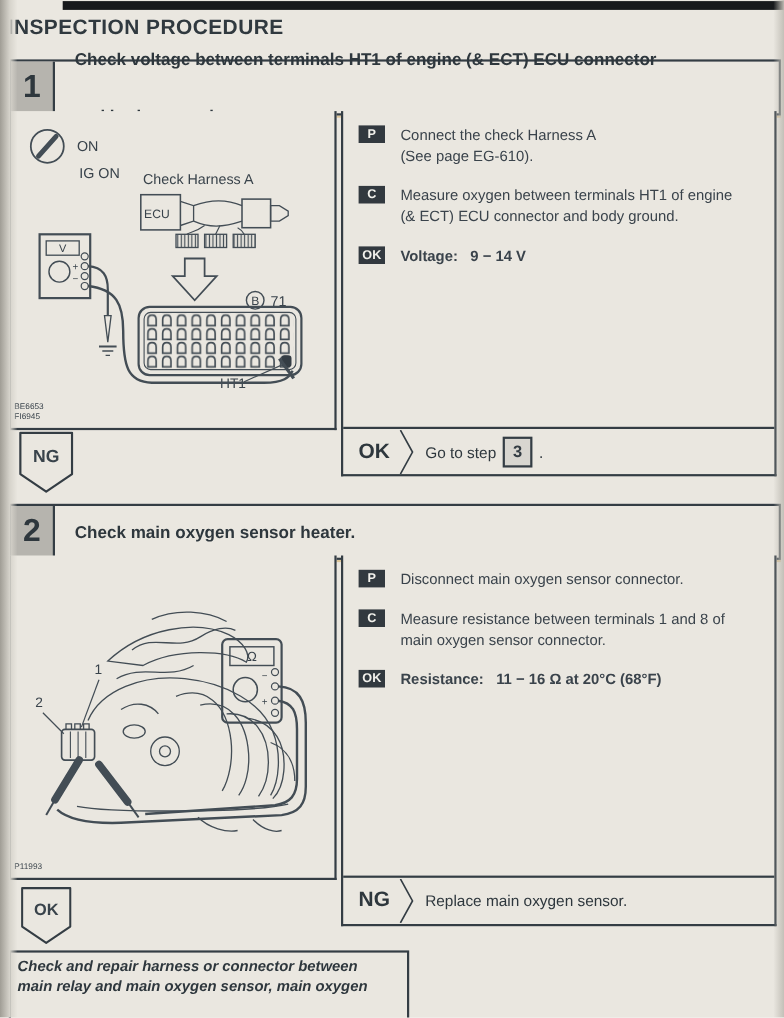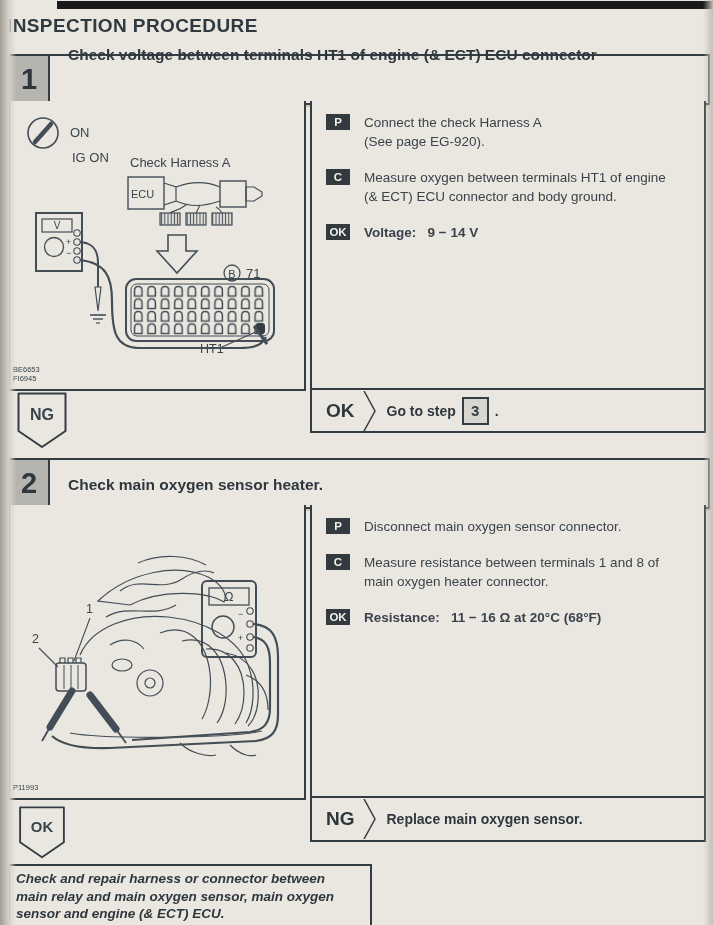--- a/index.html
+++ b/index.html
@@ -21,21 +21,21 @@
   .instr{padding:12px 12px 0 14px;}
   .irow{display:flex;margin-bottom:17px;}
   .badge{flex:0 0 auto;min-width:20px;height:16px;padding:0 2px;background:#32393f;color:#f2f1ec;
         font-size:11.5px;font-weight:bold;display:flex;align-items:center;justify-content:center;margin-right:14px;margin-top:1px;}
   .itext .ln{display:block;font-size:13.5px;line-height:19px;color:#3a434b;}
   .itext.bold .ln{font-weight:bold;white-space:pre;}
   .resultrow{position:absolute;left:0;right:0;bottom:0;border-top:2.5px solid #343d44;
         display:flex;align-items:center;padding-left:14px;}
   .biglabel{font-size:19px;font-weight:bold;color:#2e373d;margin-right:8px;}
   .chev{margin-right:10px;}
-  .rtext{font-size:14px;font-weight:bold;color:#2e373d;}
+  .rtext{font-size:14px;font-weight:normal;color:#2e373d;}
   .stepref{display:inline-flex;width:23px;height:24px;border:2px solid #343d44;background:#d8d6d0;
         align-items:center;justify-content:center;font-size:15px;font-weight:bold;margin:0 6px;vertical-align:middle;}
   .tag{position:absolute;width:50px;height:58px;}
   .footerbox{position:absolute;left:8px;top:864px;width:364px;height:74px;border:2px solid #343d44;
         padding:4px 6px;box-sizing:border-box;background:#eae7e0;font-style:italic;}
   .footerbox .ln{display:block;font-size:13.5px;font-weight:bold;line-height:17.5px;color:#2e373d;}
   svg text{font-family:"Liberation Sans",sans-serif;fill:#39434b;}
   svg .s{stroke:#434d55;fill:none;}
 </style>
 </head>
@@ -132,21 +132,21 @@
       <text x="3" y="280" font-size="7.5">FI6945</text>
     </svg>
   </div>
 
   <div class="panel" style="left:310px;top:101px;width:396px;height:332px;box-sizing:border-box;">
     <div class="instr">
       <div class="irow">
         <div class="badge">P</div>
         <div class="itext">
           <span class="ln">Connect the check Harness A</span>
-          <span class="ln">(See page EG-920).</span>
+          <span class="ln">(See page EG-610).</span>
         </div>
       </div>
       <div class="irow">
         <div class="badge">C</div>
         <div class="itext">
           <span class="ln">Measure oxygen between terminals HT1 of engine</span>
           <span class="ln">(&amp; ECT) ECU connector and body ground.</span>
         </div>
       </div>
       <div class="irow">
@@ -244,21 +244,21 @@
       <div class="irow">
         <div class="badge">P</div>
         <div class="itext">
           <span class="ln">Disconnect main oxygen sensor connector.</span>
         </div>
       </div>
       <div class="irow">
         <div class="badge">C</div>
         <div class="itext">
           <span class="ln">Measure resistance between terminals 1 and 8 of</span>
-          <span class="ln">main oxygen heater connector.</span>
+          <span class="ln">main oxygen sensor connector.</span>
         </div>
       </div>
       <div class="irow">
         <div class="badge">OK</div>
         <div class="itext bold">
           <span class="ln">Resistance:   11 − 16 Ω at 20°C (68°F)</span>
         </div>
       </div>
     </div>
     <div class="resultrow" style="height:42px;">
@@ -271,15 +271,14 @@
   </div>
 
   <svg class="tag" style="left:17px;top:806px;height:54px;" viewBox="0 0 50 58">
     <polygon points="1.5,1.5 48.5,1.5 48.5,39 25,55 1.5,39" fill="#eae7e0" stroke="#343d44" stroke-width="2" stroke-linejoin="round"></polygon>
     <text x="25" y="28" text-anchor="middle" font-size="16" font-weight="bold">OK</text>
   </svg>
 
   <div class="footerbox">
     <span class="ln">Check and repair harness or connector between</span>
     <span class="ln">main relay and main oxygen sensor, main oxygen</span>
-    <span class="ln">sensor and engine (&amp; ECT) ECU.</span>
   </div>
 </div>
 
 </body></html>

